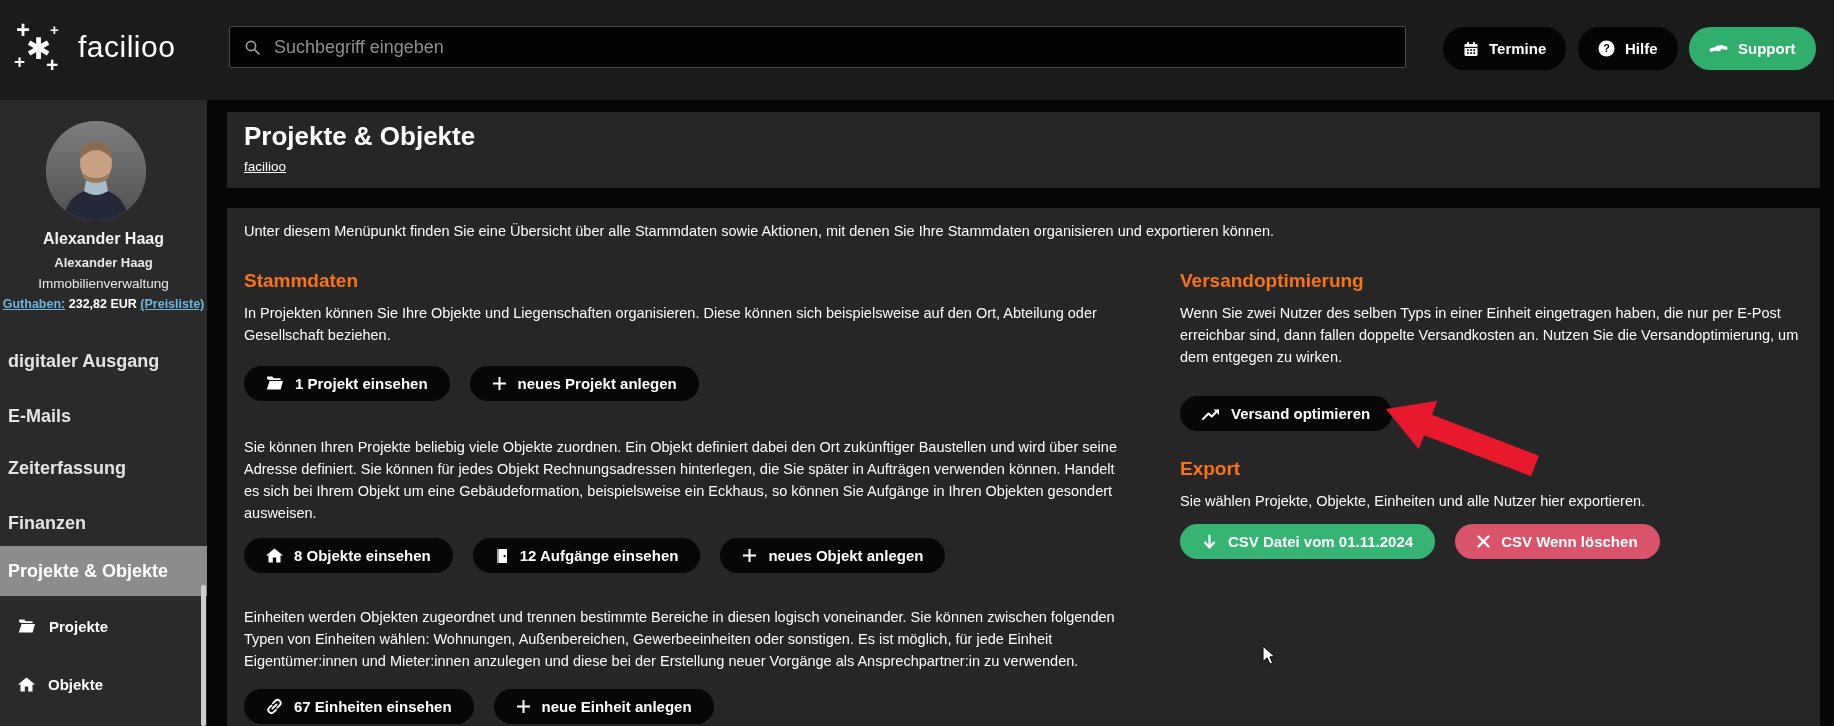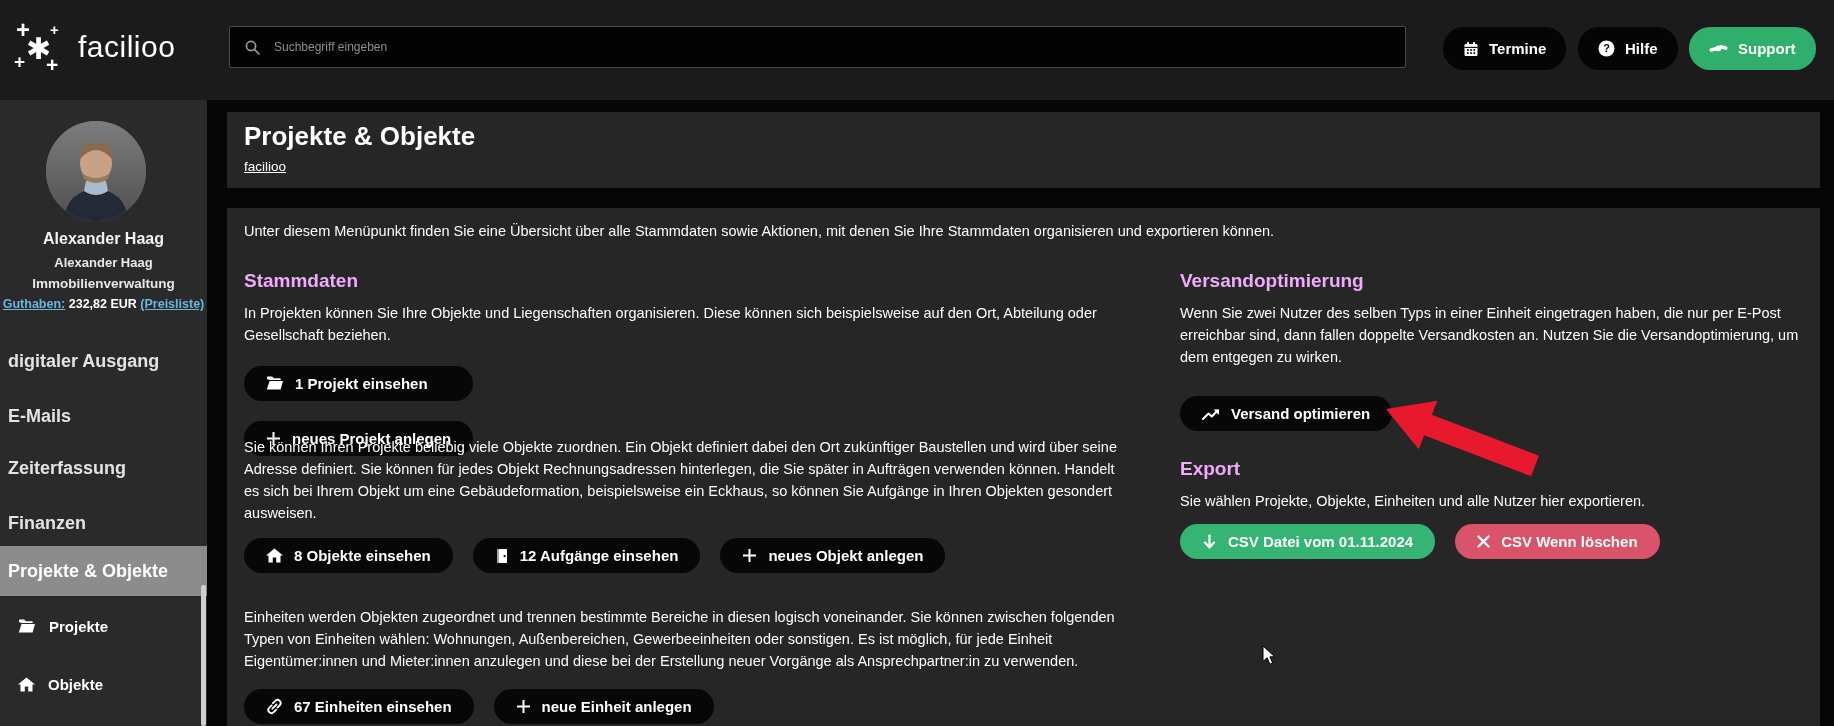--- a/index.html
+++ b/index.html
@@ -19,58 +19,58 @@
   .logo .p3{left:0px;top:36px;font-size:19px;}
   .logo .p4{left:32px;top:38px;font-size:21px;}
   .logo-text{position:absolute;left:78px;top:30px;font-size:30px;font-weight:500;color:#fff;letter-spacing:.5px;}
   .search{
     position:absolute;left:229px;top:26px;width:1177px;height:42px;box-sizing:border-box;
     background:#030303;border:1px solid #4a4a4a;border-radius:2px;
     display:flex;align-items:center;padding:0 14px;gap:11px;
   }
   .search input{
     flex:1;background:transparent;border:none;outline:none;color:#ddd;
-    font-size:12px;font-family:inherit;
+    font-size:18px;font-family:inherit;
   }
   .search input::placeholder{color:#8f8f8f;}
   .pill{
     display:inline-flex;align-items:center;justify-content:space-between;gap:10px;
     height:42px;padding:12px 20px;border-radius:21px;background:#050505;
     color:#fff;font-size:15px;font-weight:bold;cursor:pointer;white-space:nowrap;box-sizing:border-box;
   }
   .topbar .pill{position:absolute;top:27px;height:43px;}
   #btn-termine{left:1443px;}
   #btn-hilfe{left:1578px;}
   #btn-support{left:1689px;background:#2fae6c;}
   
   .sidebar{position:absolute;left:0;top:100px;width:207px;height:626px;background:#2a2a2a;}
   .avatar{
     position:absolute;left:46px;top:21px;width:100px;height:100px;border-radius:50%;
     overflow:hidden;background:#6e6e6e;
   }
   .profile-name{position:absolute;left:0;top:130px;width:207px;text-align:center;font-size:16px;font-weight:bold;color:#f2f2f2;}
   .profile-subname{position:absolute;left:0;top:155px;width:207px;text-align:center;font-size:13px;font-weight:bold;color:#e8e8e8;}
-  .profile-role{position:absolute;left:0;top:176px;width:207px;text-align:center;font-size:13.5px;font-weight:bold;color:#e8e8e8;}
+  .profile-role{position:absolute;left:0;top:176px;width:207px;text-align:center;font-size:13.5px;font-weight:normal;color:#e8e8e8;}
   .guthaben{position:absolute;left:-6px;top:197px;width:219px;text-align:center;font-size:12.5px;white-space:nowrap;}
   .guthaben .lnk{color:#6cb5de;text-decoration:underline;cursor:pointer;font-weight:bold;}
   .guthaben .val{color:#fff;font-weight:bold;}
   .nav-item{position:absolute;left:0;width:207px;padding-left:8px;box-sizing:border-box;
     font-size:18px;font-weight:bold;color:#e3e3e3;cursor:pointer;}
   .nav-item.active{background:#8c8c8c;height:50px;display:flex;align-items:center;color:#fff;}
   .nav-sub{position:absolute;left:18px;display:flex;align-items:center;gap:13px;
     font-size:15px;font-weight:bold;color:#fff;cursor:pointer;}
   .sb-scroll{position:absolute;left:201px;top:485px;width:5px;height:141px;background:#cfcfcf;border-radius:2px;}
   
   .card{position:absolute;background:#262626;}
   #card-head{left:227px;top:112px;width:1593px;height:76px;}
   #card-body{left:227px;top:208px;width:1593px;height:518px;}
   .page-title{position:absolute;left:17px;top:9px;font-size:26px;font-weight:bold;color:#fff;}
   .crumb{position:absolute;left:17px;top:47px;font-size:13.5px;color:#fff;text-decoration:underline;cursor:pointer;}
   .ptext{position:absolute;font-size:14.5px;line-height:22px;color:#fdfdfd;}
-  .h2{position:absolute;font-size:19px;font-weight:bold;color:#f0abfc;}
+  .h2{position:absolute;font-size:19px;font-weight:bold;color:#f97316;}
   .btnrow{position:absolute;display:flex;gap:20px;}
   .dpill{
     display:inline-flex;align-items:center;gap:11px;height:35px;padding:0 22px;
     border-radius:18px;background:#070707;color:#fff;font-size:15px;font-weight:bold;
     cursor:pointer;white-space:nowrap;
   }
   .gpill{background:#35b474;}
   .rpill{background:#d9536a;}
   .icn{display:inline-flex;align-items:center;justify-content:center;}
   
@@ -205,21 +205,21 @@
     <div class="page-title">Projekte &amp; Objekte</div>
     <a class="crumb">facilioo</a>
   </div>
 
   <div class="card" id="card-body">
     <div class="ptext" style="left:17px;top:12px;width:1540px;">Unter diesem Menüpunkt finden Sie eine Übersicht über alle Stammdaten sowie Aktionen, mit denen Sie Ihre Stammdaten organisieren und exportieren können.</div>
 
     <div class="h2" style="left:17px;top:62px;">Stammdaten</div>
     <div class="ptext" style="left:17px;top:94px;width:870px;">In Projekten können Sie Ihre Objekte und Liegenschaften organisieren. Diese können sich beispielsweise auf den Ort, Abteilung oder Gesellschaft beziehen.</div>
 
-    <div class="btnrow" style="left:17px;top:158px;flex-direction:column;">
+    <div class="btnrow" style="left:17px;top:158px;">
       <div class="dpill">
         <span class="icn">
           <svg width="18" height="15" viewBox="0 0 18 15">
               <path d="M1 3 V1.2 Q1 0.5 1.7 0.5 H6.2 L7.8 2.2 H14 Q14.7 2.2 14.7 3 V4 H3.4 Z" fill="#fff"></path>
               <path d="M3.6 5 H17 L14.6 13.5 H0.8 Z" fill="#fff"></path>
             </svg>
         </span>
         <span>1 Projekt einsehen</span>
       </div>
       <div class="dpill">

